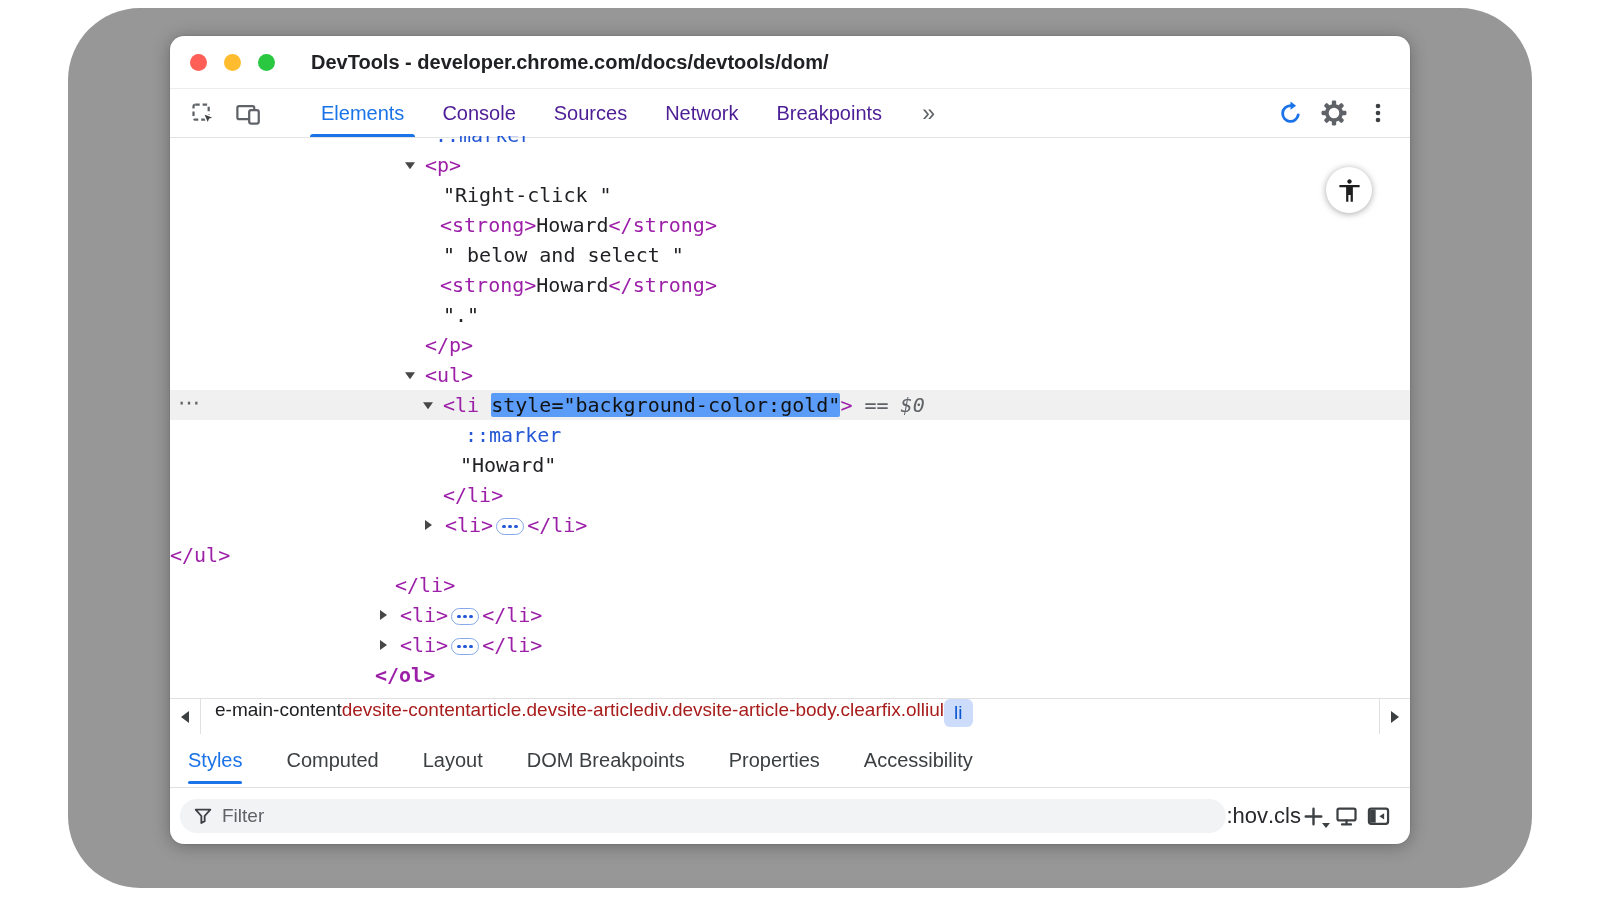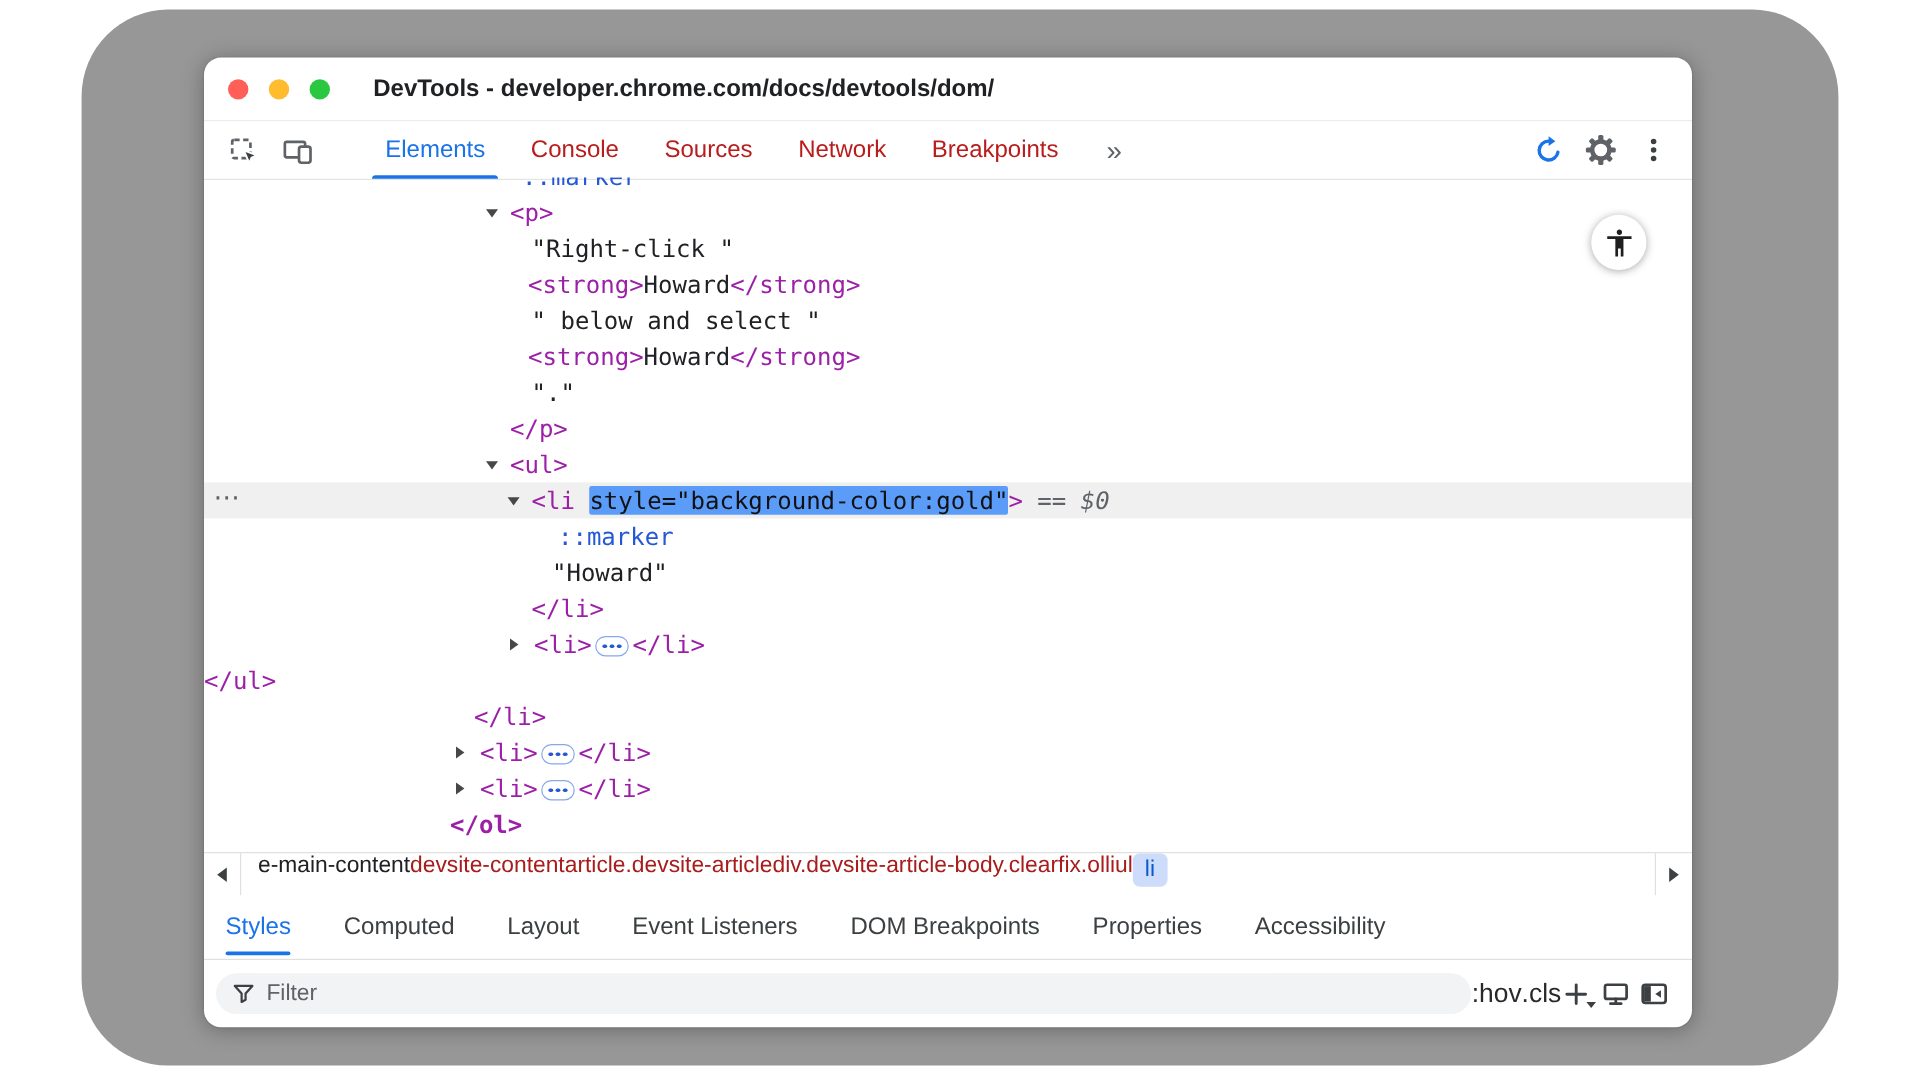--- a/index.html
+++ b/index.html
@@ -5,35 +5,35 @@
   html,body{margin:0;padding:0;}
   body{
     width:1600px;height:908px;position:relative;overflow:hidden;
     background:#ffffff;font-family:"Liberation Sans",sans-serif;
   }
   .backdrop{
     position:absolute;left:68px;top:8px;width:1464px;height:880px;
     border-radius:72px;background:var(--c-backdrop,#979797);
   }
   .window{
-    position:absolute;left:170px;top:48px;width:1240px;height:808px;
+    position:absolute;left:170px;top:36px;width:1240px;height:808px;
     background:#fff;border-radius:14px;overflow:hidden;
     box-shadow:0 2px 18px rgba(0,0,0,.30),0 0 0 1px rgba(0,0,0,.06);
   }
   
   .titlebar{height:52px;display:flex;align-items:center;padding-left:20px;border-bottom:1px solid #ececec;}
   .lights{display:flex;gap:17px;margin-right:36px;}
   .light{width:17px;height:17px;border-radius:50%;}
   .light.red{background:#ff5f57}.light.yellow{background:#febc2e}.light.green{background:#2ac840}
   .title{font-size:20px;font-weight:bold;color:#202124;white-space:nowrap;}
   
   .toolbar{height:48px;display:flex;align-items:center;padding:0 16px;border-bottom:1px solid #e3e3e3;gap:13px;}
   .icon-btn{display:flex;align-items:center;justify-content:center;width:32px;height:34px;flex:none;}
   .dtabs{display:flex;height:48px;margin-left:26px;}
-  .dtab{padding:0 19px;display:flex;align-items:center;font-size:20px;color:#b91c1c;position:relative;white-space:nowrap;}
+  .dtab{padding:0 19px;display:flex;align-items:center;font-size:20px;color:#4c1d95;position:relative;white-space:nowrap;}
   .dtab.active{color:var(--c-accent,#1a73e8);}
   .dtab.active::after{content:'';position:absolute;left:8px;right:8px;bottom:0;height:3px;border-radius:3px 3px 0 0;background:var(--c-accent,#1a73e8);}
   .overflow{font-size:23px;color:#5f6368;margin-left:8px;}
   .spacer{flex:1;}
   .right-icons{display:flex;align-items:center;gap:12px;}
   
   .tree{position:absolute;top:100px;left:0;right:0;height:562px;overflow:hidden;
     font-family:"DejaVu Sans Mono",monospace;font-size:20px;line-height:30px;}
   .line{position:relative;white-space:pre;height:30px;}
   .line.sel{background:var(--c-rowsel,#f0f0f0);}
@@ -195,21 +195,20 @@
       </div>
     <span class="crumb-btn right">
       <span class="tri-right"></span>
     </span>
   </div>
 
   <div class="ptabs">
       <div class="ptab active">Styles</div>
       <div class="ptab">Computed</div>
       <div class="ptab">Layout</div>
-      <div class="ptab">Event Listeners</div>
       <div class="ptab">DOM Breakpoints</div>
       <div class="ptab">Properties</div>
       <div class="ptab">Accessibility</div>
     </div>
 
   <div class="filterbar">
     <div class="searchwrap">
       <span class="funnel">
         <svg width="22" height="22" viewBox="0 0 24 24">
           <path d="M4 5h16l-6.2 7v5.6l-3.6 2V12Z" fill="none" stroke="#3c4043" stroke-width="2" stroke-linejoin="round"></path>

